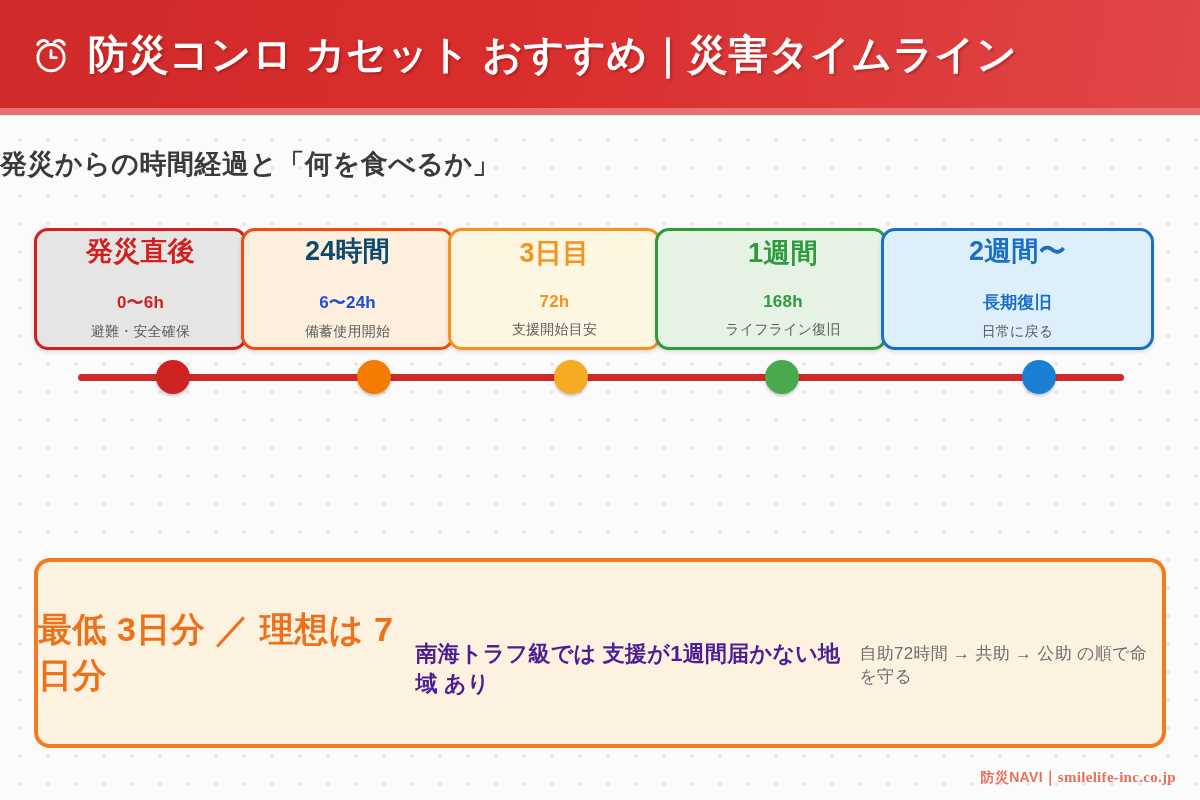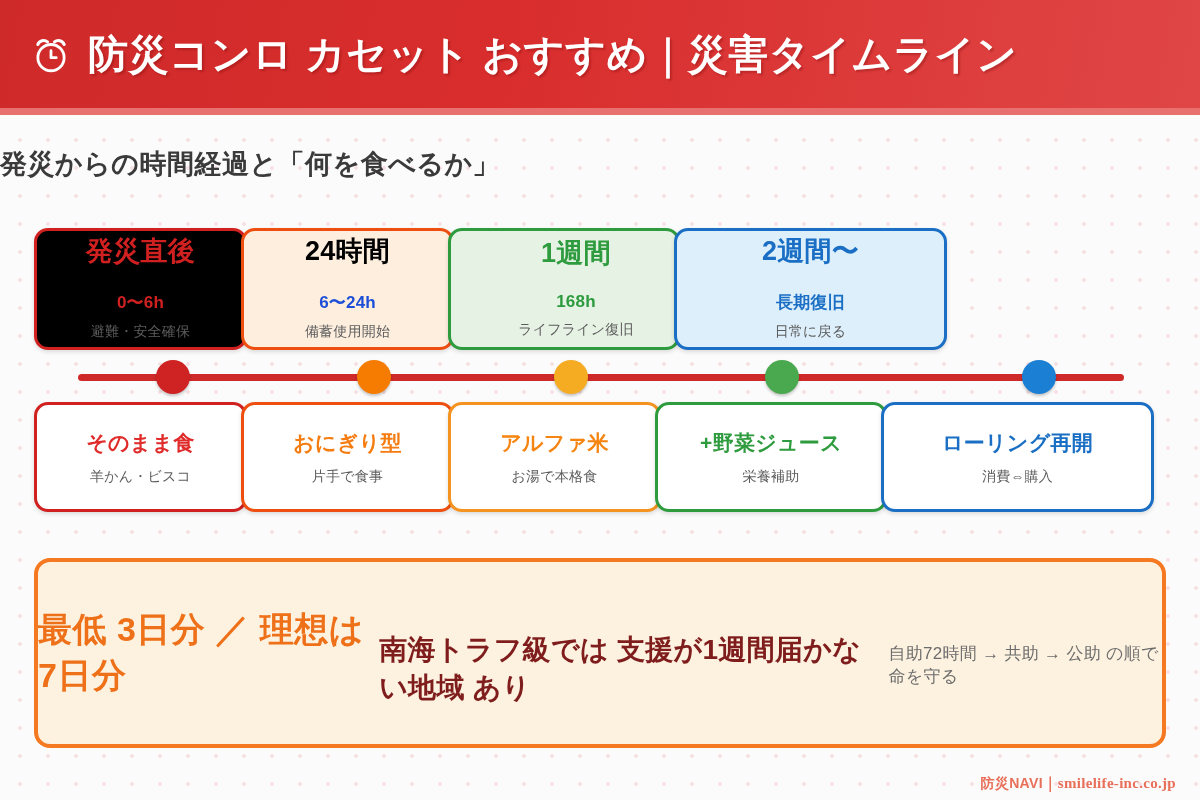--- a/index.html
+++ b/index.html
@@ -179,38 +179,38 @@
     align-items: center;
     justify-content: center;
   }
   .summary-main {
     font-size: 34px;
     font-weight: 700;
     color: #ee7018;
     letter-spacing: 0.5px;
   }
   .summary-sub {
-    font-size: 28px;
-    font-weight: 700;
-    color: #7f1d1d;
+    font-size: 22px;
+    font-weight: 700;
+    color: #4c1d95;
     margin-top: 32px;
     letter-spacing: 0.3px;
   }
   .summary-foot {
     font-size: 17px;
     color: #6d6d6d;
     margin-top: 24px;
     letter-spacing: 0.3px;
   }
 
   
   .footer {
     position: absolute;
     right: 24px;
-    bottom: 7px;
+    bottom: 13px;
     font-family: "Liberation Serif", "DejaVu Serif", serif;
     font-size: 15px;
     font-weight: 700;
     color: #e8705a;
     letter-spacing: 0.3px;
     padding-left: 19px;
   }
   .footer .brand-jp {
     font-family: "Liberation Sans", "DejaVu Sans", sans-serif;
     font-size: 14px;
@@ -232,71 +232,54 @@
     </svg>
     <div class="header-title">防災コンロ カセット おすすめ｜災害タイムライン</div>
   </div>
   <div class="header-under"></div>
 
   <div class="subtitle">発災からの時間経過と「何を食べるか」</div>
 
   <div class="timeline">
 
     <div class="row row-top">
-      <div class="card" style="flex: 0 0 213px; border-color: rgb(208, 32, 32); background: #000000;">
+      <div class="card" style="flex: 0 0 213px; border-color: rgb(208, 32, 32); background: #e5e5e5;">
         <div class="card-title" style="color: rgb(208, 32, 32);">発災直後</div>
         <div class="card-hours" style="color: rgb(208, 32, 32);">0〜6h</div>
         <div class="card-note">避難・安全確保</div>
       </div>
       <div class="card" style="flex: 0 0 213px; border-color: rgb(238, 79, 16); background: rgb(253, 238, 222);">
-        <div class="card-title" style="color: #000000;">24時間</div>
+        <div class="card-title" style="color: #0c4a6e;">24時間</div>
         <div class="card-hours" style="color: #1d4ed8;">6〜24h</div>
         <div class="card-note">備蓄使用開始</div>
+      </div>
+      <div class="card" style="flex: 0 0 213px; border-color: rgb(245, 147, 32); background: rgb(253, 246, 224);">
+        <div class="card-title" style="color: rgb(245, 147, 32);">3日目</div>
+        <div class="card-hours" style="color: rgb(245, 147, 32);">72h</div>
+        <div class="card-note">支援開始目安</div>
       </div>
       <div class="card" style="flex: 0 0 232px; border-color: rgb(46, 155, 62); background: rgb(230, 242, 228); padding-left: 24px;">
         <div class="card-title" style="color: rgb(46, 155, 62);">1週間</div>
         <div class="card-hours" style="color: rgb(46, 155, 62);">168h</div>
         <div class="card-note">ライフライン復旧</div>
       </div>
       <div class="card" style="flex: 0 0 273px; border-color: rgb(26, 111, 196); background: rgb(221, 239, 251);">
         <div class="card-title" style="color: rgb(26, 111, 196);">2週間〜</div>
         <div class="card-hours" style="color: rgb(26, 111, 196);">長期復旧</div>
         <div class="card-note">日常に戻る</div>
       </div>
     </div>
 
     <div class="track" style="background: rgb(207, 42, 42);"></div>
     <div class="dot" style="left: 122px; background: rgb(207, 34, 34);"></div>
     <div class="dot" style="left: 323px; background: rgb(245, 124, 0);"></div>
     <div class="dot" style="left: 520px; background: rgb(245, 172, 34);"></div>
     <div class="dot" style="left: 731px; background: rgb(74, 169, 79);"></div>
     <div class="dot" style="left: 988px; background: rgb(27, 127, 212);"></div>
 
-    <div class="row row-bottom">
-      <div class="card" style="flex: 0 0 213px; border-color: rgb(208, 32, 32);">
-        <div class="bcard-title" style="color: rgb(224, 43, 43);">そのまま食</div>
-        <div class="bcard-note">羊かん・ビスコ</div>
-      </div>
-      <div class="card" style="flex: 0 0 213px; border-color: rgb(238, 79, 16);">
-        <div class="bcard-title" style="color: rgb(245, 124, 16);">おにぎり型</div>
-        <div class="bcard-note">片手で食事</div>
-      </div>
-      <div class="card" style="flex: 0 0 213px; border-color: rgb(245, 147, 32);">
-        <div class="bcard-title" style="color: rgb(245, 132, 16);">アルファ米</div>
-        <div class="bcard-note">お湯で本格食</div>
-      </div>
-      <div class="card" style="flex: 0 0 232px; border-color: rgb(46, 155, 62);">
-        <div class="bcard-title" style="color: rgb(46, 155, 62);">+野菜ジュース</div>
-        <div class="bcard-note">栄養補助</div>
-      </div>
-      <div class="card" style="flex: 0 0 273px; border-color: rgb(26, 111, 196);">
-        <div class="bcard-title" style="color: rgb(26, 111, 196);">ローリング再開</div>
-        <div class="bcard-note">消費⇔購入</div>
-      </div>
-    </div>
 
   </div>
 
   <div class="summary" style="border-color: rgb(244, 121, 32); background: rgb(253, 242, 224);">
     <div class="summary-main">最低 3日分 ／ 理想は 7日分</div>
     <div class="summary-sub">南海トラフ級では 支援が1週間届かない地域 あり</div>
     <div class="summary-foot">自助72時間 → 共助 → 公助 の順で命を守る</div>
   </div>
 
   <div class="footer" style="color: rgb(232, 112, 90);">

